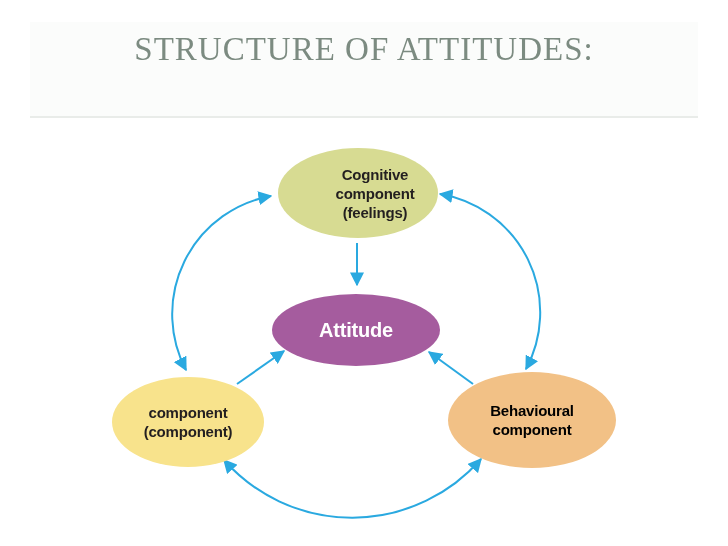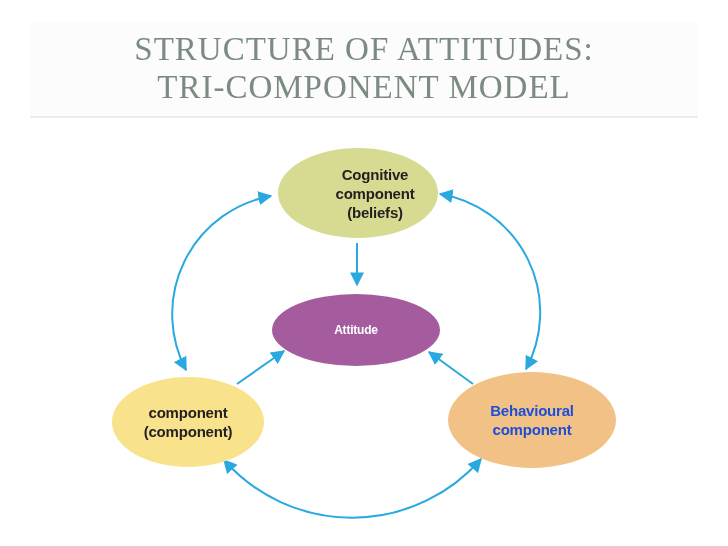--- a/index.html
+++ b/index.html
@@ -51,32 +51,31 @@
     width: 170px;
     text-align: center;
     font-weight: bold;
     font-size: 15px;
     line-height: 19px;
     letter-spacing: -0.2px;
     transform: translate(-50%, -50%);
     pointer-events: none;
   }
   .node-label.attitude {
-    font-size: 12px;
+    font-size: 20px;
   }
 </style>
 </head>
 <body>
 
 <div class="slide">
 
   <div class="header-band">
     <div class="title-wrap">
       <div class="title-line" style="color: rgb(124, 139, 129);">STRUCTURE OF ATTITUDES:</div>
-      <div class="title-line" style="color: rgb(124, 139, 129);">TRI-COMPONENT MODEL</div>
     </div>
   </div>
 
   <svg class="diagram-layer" viewBox="0 0 728 546">
     <defs>
       <marker id="ah" viewBox="0 0 10 10" refX="9" refY="5" markerWidth="7" markerHeight="7" orient="auto-start-reverse">
         <path d="M0,0 L10,5 L0,10 z" fill="#2aa9e0"></path>
       </marker>
     </defs>
 
@@ -90,30 +89,30 @@
 
     <ellipse cx="358" cy="193" rx="80" ry="45" fill="#d7db92"></ellipse>
     <ellipse cx="356" cy="330" rx="84" ry="36" fill="#a55c9e"></ellipse>
     <ellipse cx="188" cy="422" rx="76" ry="45" fill="#f8e38c"></ellipse>
     <ellipse cx="532" cy="420" rx="84" ry="48" fill="#f2c186"></ellipse>
   </svg>
 
   <div class="node-label" style="left: 375px; top: 193px; color: rgb(35, 31, 32);">
     <div>Cognitive</div>
     <div>component</div>
-    <div>(beliefs)</div>
+    <div>(feelings)</div>
   </div>
 
   <div class="node-label attitude" style="left: 356px; top: 330px; color: rgb(255, 255, 255);">
     <div>Attitude</div>
   </div>
 
   <div class="node-label" style="left: 188px; top: 422px; color: rgb(35, 31, 32);">
     <div>component</div>
     <div>(component)</div>
   </div>
 
-  <div class="node-label" style="left: 532px; top: 420px; color: #1d4ed8;">
+  <div class="node-label" style="left: 532px; top: 420px; color: #000000;">
     <div>Behavioural</div>
     <div>component</div>
   </div>
 
 </div>
 
 </body></html>

